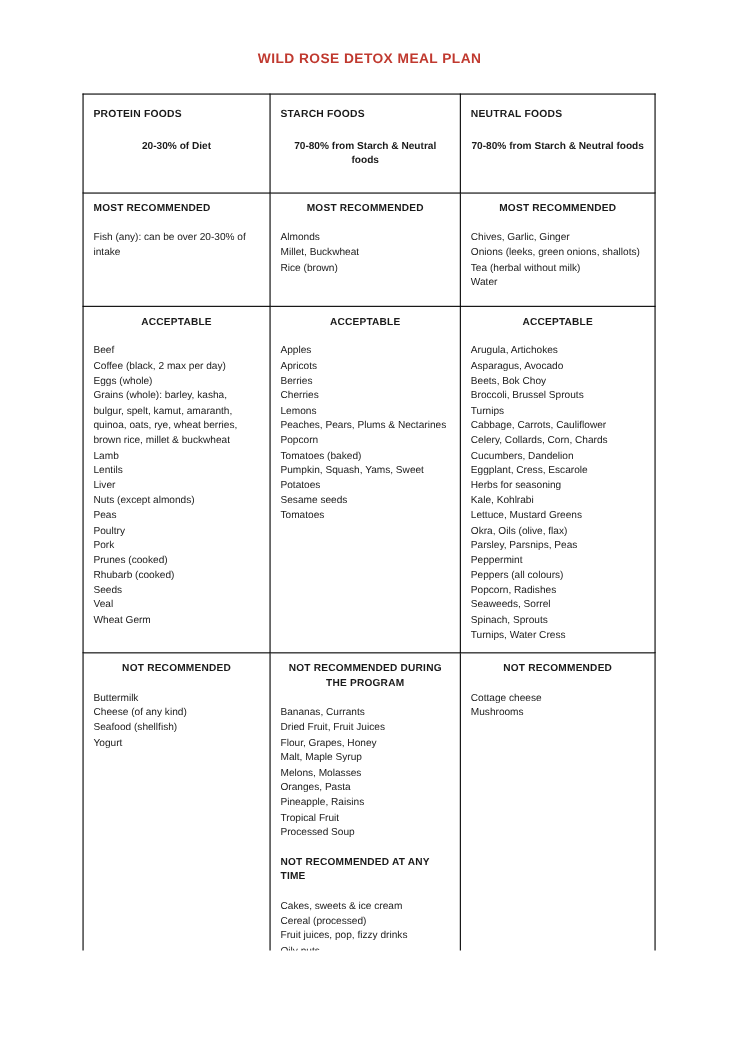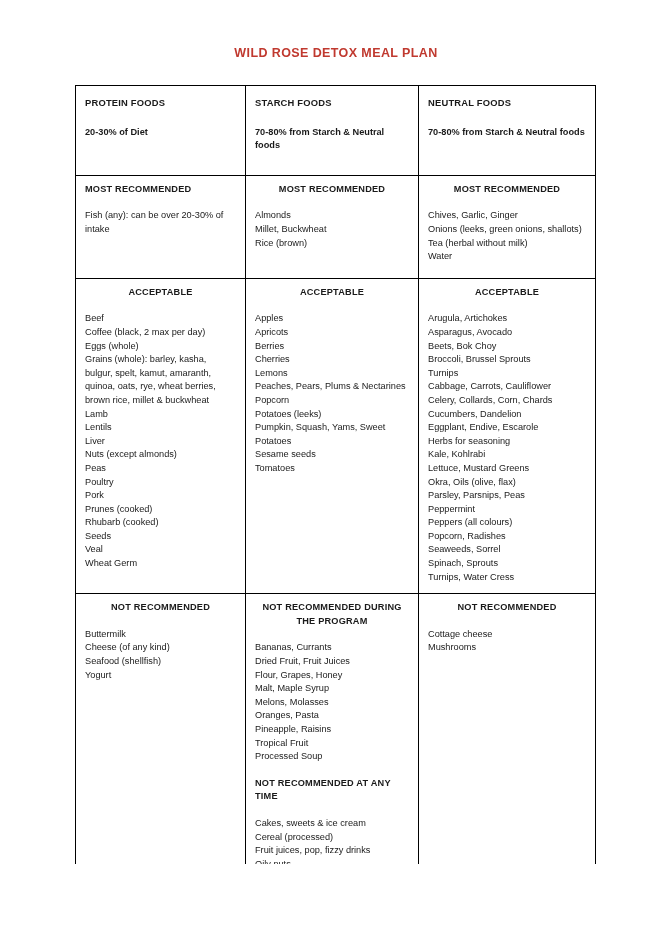--- a/index.html
+++ b/index.html
@@ -56,21 +56,21 @@
   .cell-inner { padding: 7px 9px 9px 9px; }
 
   .cat-title {
     text-align: left;
     font-weight: bold;
     font-size: 9.4px;
     letter-spacing: 0.2px;
     padding-top: 3px;
   }
   .cat-sub {
-    text-align: left;
+    text-align: center;
     font-weight: bold;
     font-size: 9.2px;
     margin-top: 16px;
     line-height: 13.6px;
     padding-bottom: 12px;
   }
 
   .sec-head {
     font-weight: bold;
     font-size: 9.2px;
@@ -210,41 +210,41 @@
             <div class="sec-head center">ACCEPTABLE</div>
             <div class="gap"></div>
             <ul class="list">
                 <li>Apples</li>
                 <li>Apricots</li>
                 <li>Berries</li>
                 <li>Cherries</li>
                 <li>Lemons</li>
                 <li>Peaches, Pears, Plums &amp; Nectarines</li>
                 <li>Popcorn</li>
-                <li>Potatoes (leeks)</li>
+                <li>Tomatoes (baked)</li>
                 <li>Pumpkin, Squash, Yams, Sweet Potatoes</li>
                 <li>Sesame seeds</li>
                 <li>Tomatoes</li>
               </ul>
           </div>
         </td>
         <td>
           <div class="cell-inner">
             <div class="sec-head center">ACCEPTABLE</div>
             <div class="gap"></div>
             <ul class="list">
                 <li>Arugula, Artichokes</li>
                 <li>Asparagus, Avocado</li>
                 <li>Beets, Bok Choy</li>
                 <li>Broccoli, Brussel Sprouts</li>
                 <li>Turnips</li>
                 <li>Cabbage, Carrots, Cauliflower</li>
                 <li>Celery, Collards, Corn, Chards</li>
                 <li>Cucumbers, Dandelion</li>
-                <li>Eggplant, Endive, Escarole</li>
+                <li>Eggplant, Cress, Escarole</li>
                 <li>Herbs for seasoning</li>
                 <li>Kale, Kohlrabi</li>
                 <li>Lettuce, Mustard Greens</li>
                 <li>Okra, Oils (olive, flax)</li>
                 <li>Parsley, Parsnips, Peas</li>
                 <li>Peppermint</li>
                 <li>Peppers (all colours)</li>
                 <li>Popcorn, Radishes</li>
                 <li>Seaweeds, Sorrel</li>
                 <li>Spinach, Sprouts</li>

